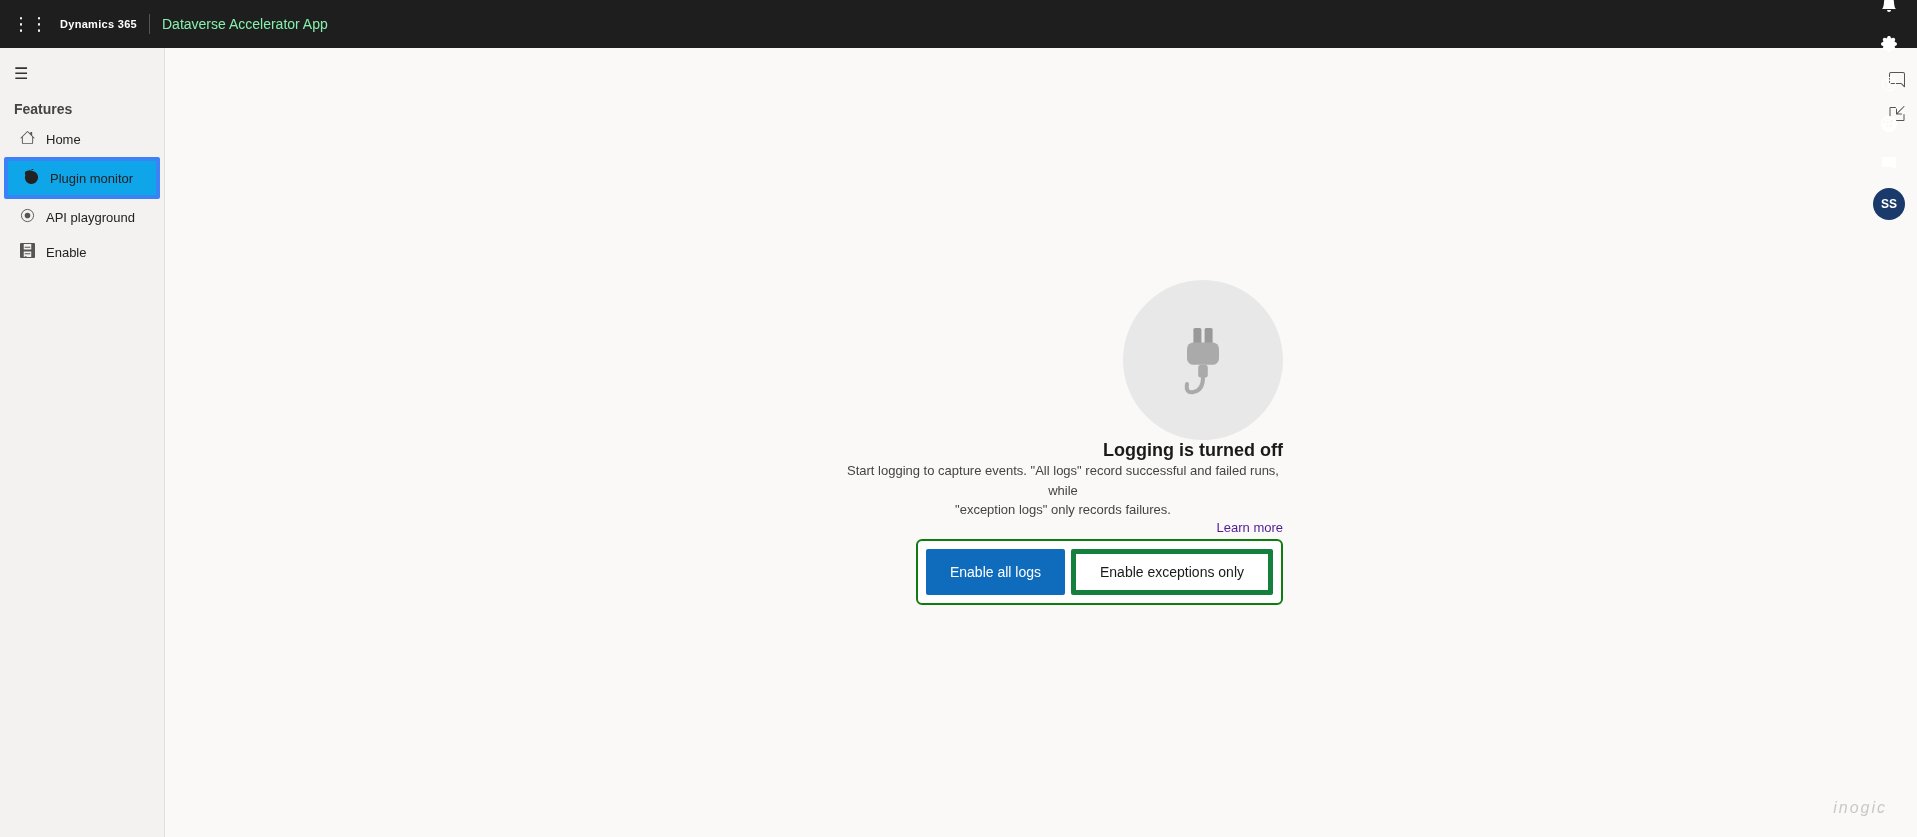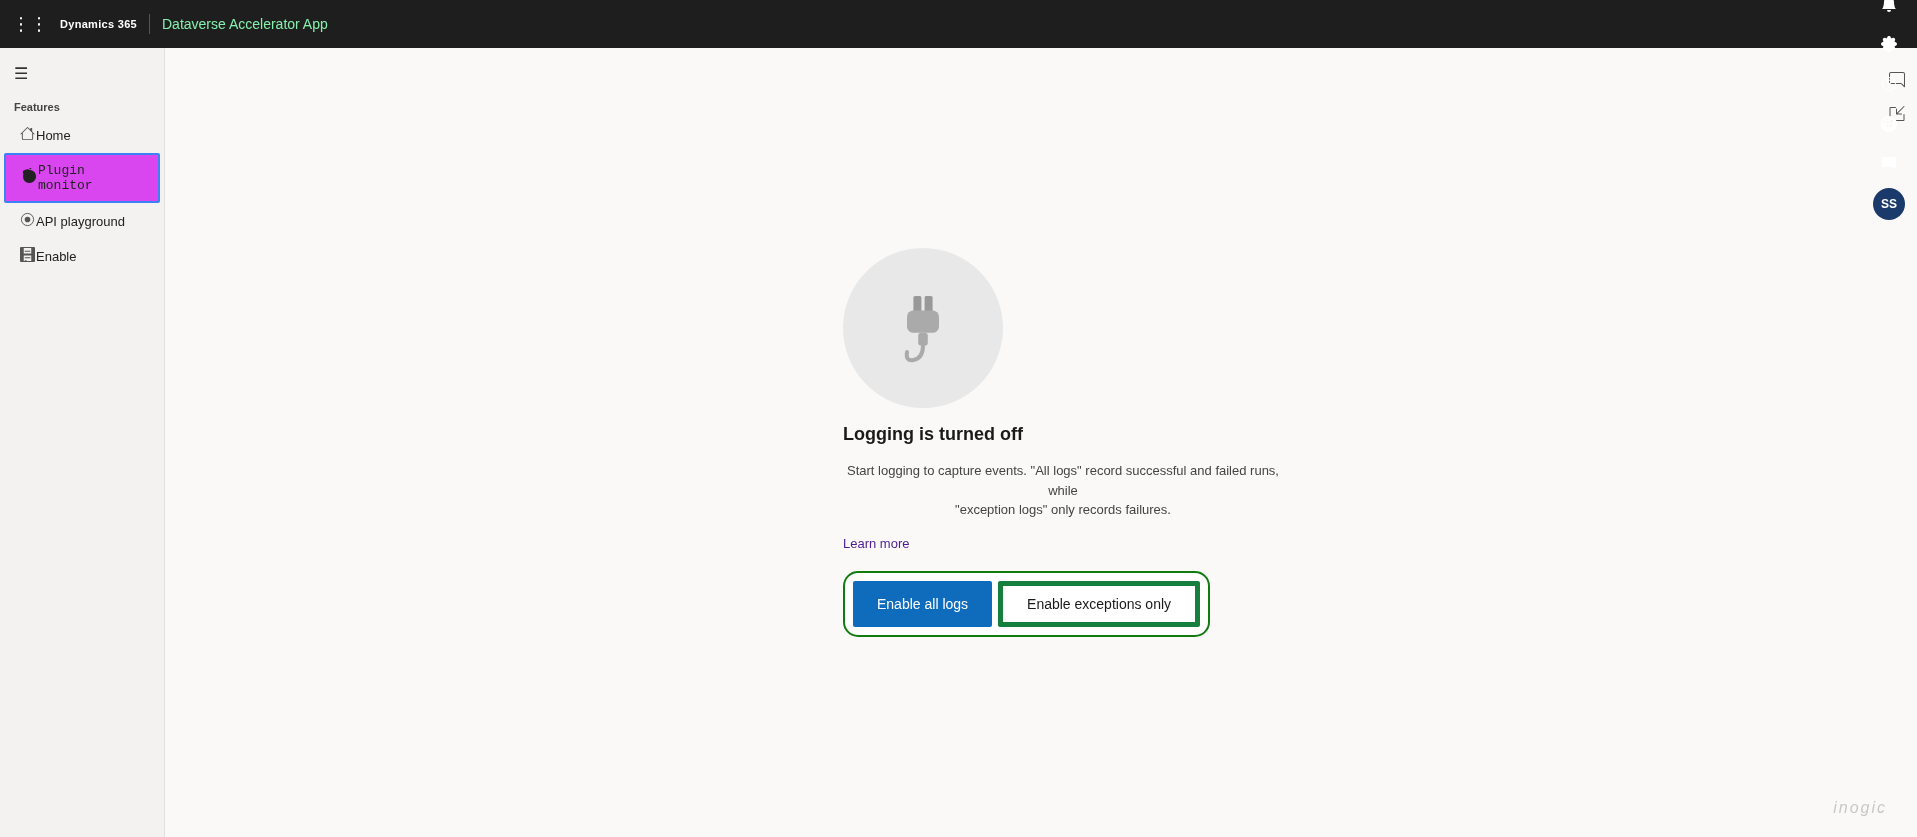--- a/index.html
+++ b/index.html
@@ -76,41 +76,41 @@
       padding-top: 8px;
     }
     .sidebar-hamburger {
       padding: 8px 14px;
       font-size: 16px;
       color: #333;
       cursor: pointer;
     }
     .sidebar-section-label {
       padding: 10px 14px 4px 14px;
-      font-size: 11px;
+      font-size: 14px;
       font-weight: 600;
       color: #444;
       text-transform: none;
     }
     .sidebar-item {
       display: flex;
       align-items: center;
+      gap: 10px;
       padding: 8px 14px;
       cursor: pointer;
       font-size: 13px;
       color: #222;
       border-radius: 2px;
       margin: 1px 4px;
     }
     .sidebar-item.active {
-      background: #d946ef;
-      border: 2px solid #3b82f6;
+      background: #0ea5e9;
+      border: 4px solid #3b82f6;
       border-radius: 2px;
       font-weight: 500;
-      font-family: Liberation Mono, monospace;
     }
     .sidebar-item-icon {
       font-size: 15px;
       color: #555;
       width: 18px;
       text-align: center;
       flex-shrink: 0;
     }
     .sidebar-item.active .sidebar-item-icon { color: #222; }
 
@@ -123,22 +123,21 @@
       display: flex;
       align-items: center;
       justify-content: center;
       position: relative;
     }
 
     
     .center-panel {
       display: flex;
       flex-direction: column;
-      align-items: flex-start;
-      gap: 16px;
+      align-items: flex-end;
       text-align: center;
       margin-left: 44px;
     }
 
     
     .plug-circle {
       width: 160px;
       height: 160px;
       background: #e8e8e8;
       border-radius: 50%;
@@ -167,21 +166,21 @@
       font-size: 13px;
       cursor: pointer;
       text-decoration: none;
     }
 
     
     .buttons-container {
       display: flex;
       gap: 0;
       border: 2px solid #107c10;
-      border-radius: 15px;
+      border-radius: 6px;
       overflow: hidden;
       margin-top: 4px;
       padding: 8px;
       background: #fff;
     }
     .btn-enable-all {
       background: #0f6cbd;
       color: #fff;
       border: none;
       padding: 10px 24px;

